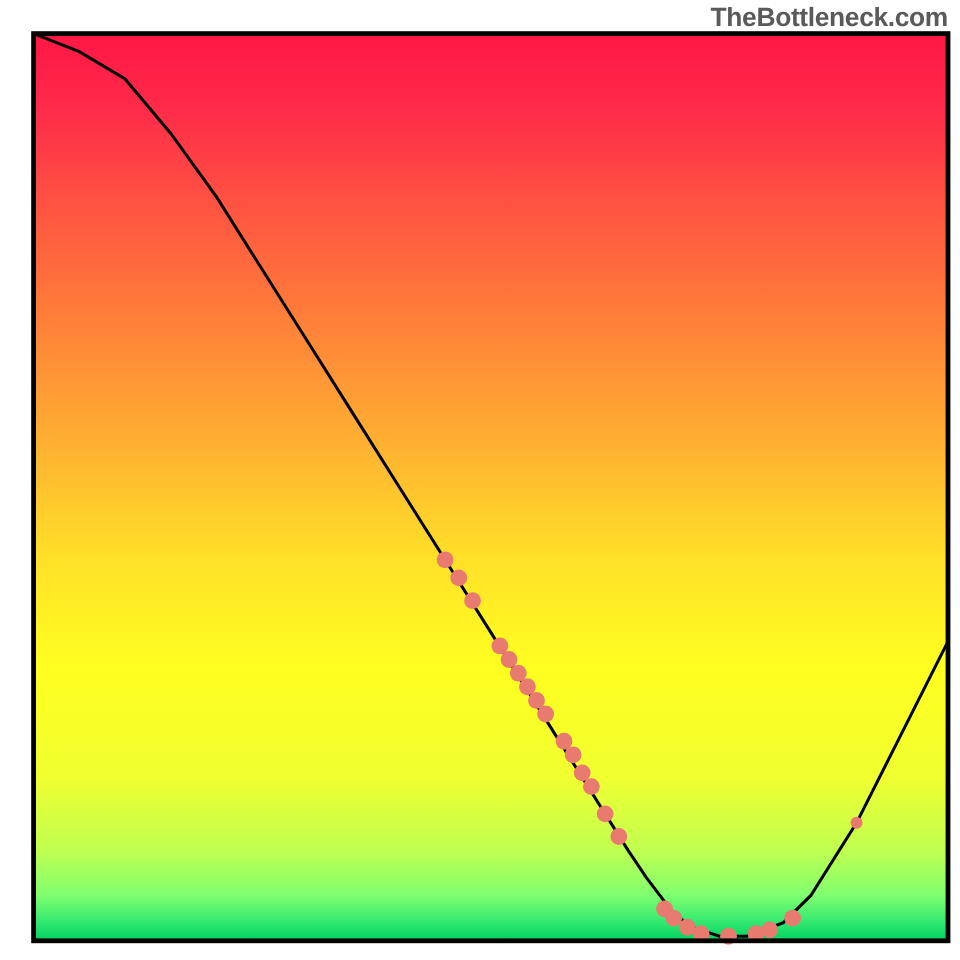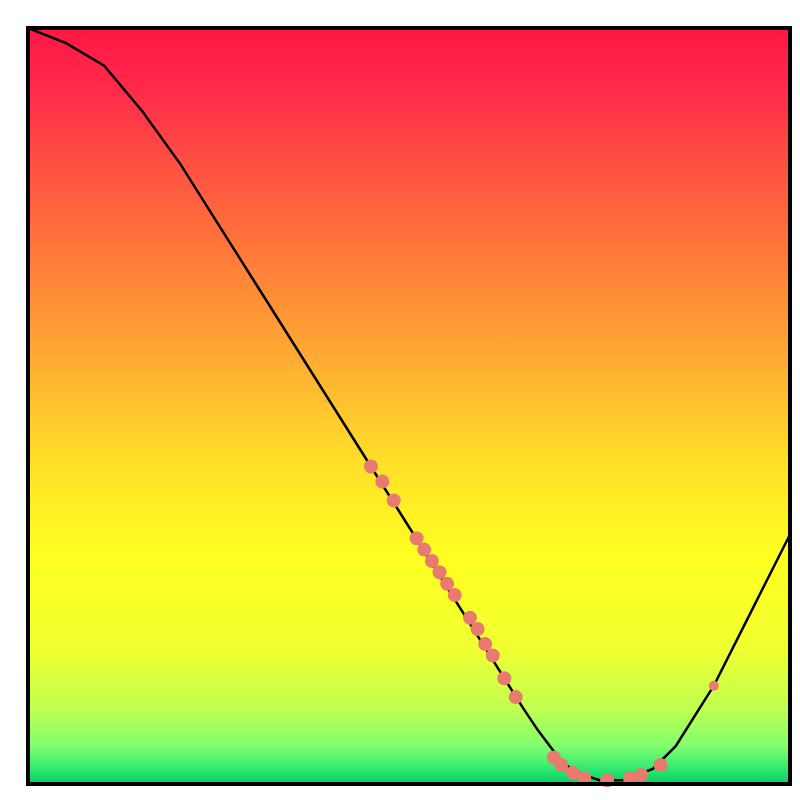--- a/index.html
+++ b/index.html
@@ -31,20 +31,21 @@
     top: 0;
     left: 0;
     width: 800px;
     height: 800px;
   }
 </style>
 </head>
 <body>
 
 <div class="container">
+  <div class="watermark">TheBottleneck.com</div>
 
   <svg class="chart" viewBox="0 0 800 800">
     <defs>
       <linearGradient id="bg-grad" x1="0" y1="0" x2="0" y2="1">
           <stop offset="0%" stop-color="#ff1744"></stop>
           <stop offset="8%" stop-color="#ff2a4a"></stop>
           <stop offset="18%" stop-color="#ff5042"></stop>
           <stop offset="30%" stop-color="#ff7a3a"></stop>
           <stop offset="45%" stop-color="#ffb032"></stop>
           <stop offset="57.99999999999999%" stop-color="#ffe128"></stop>

